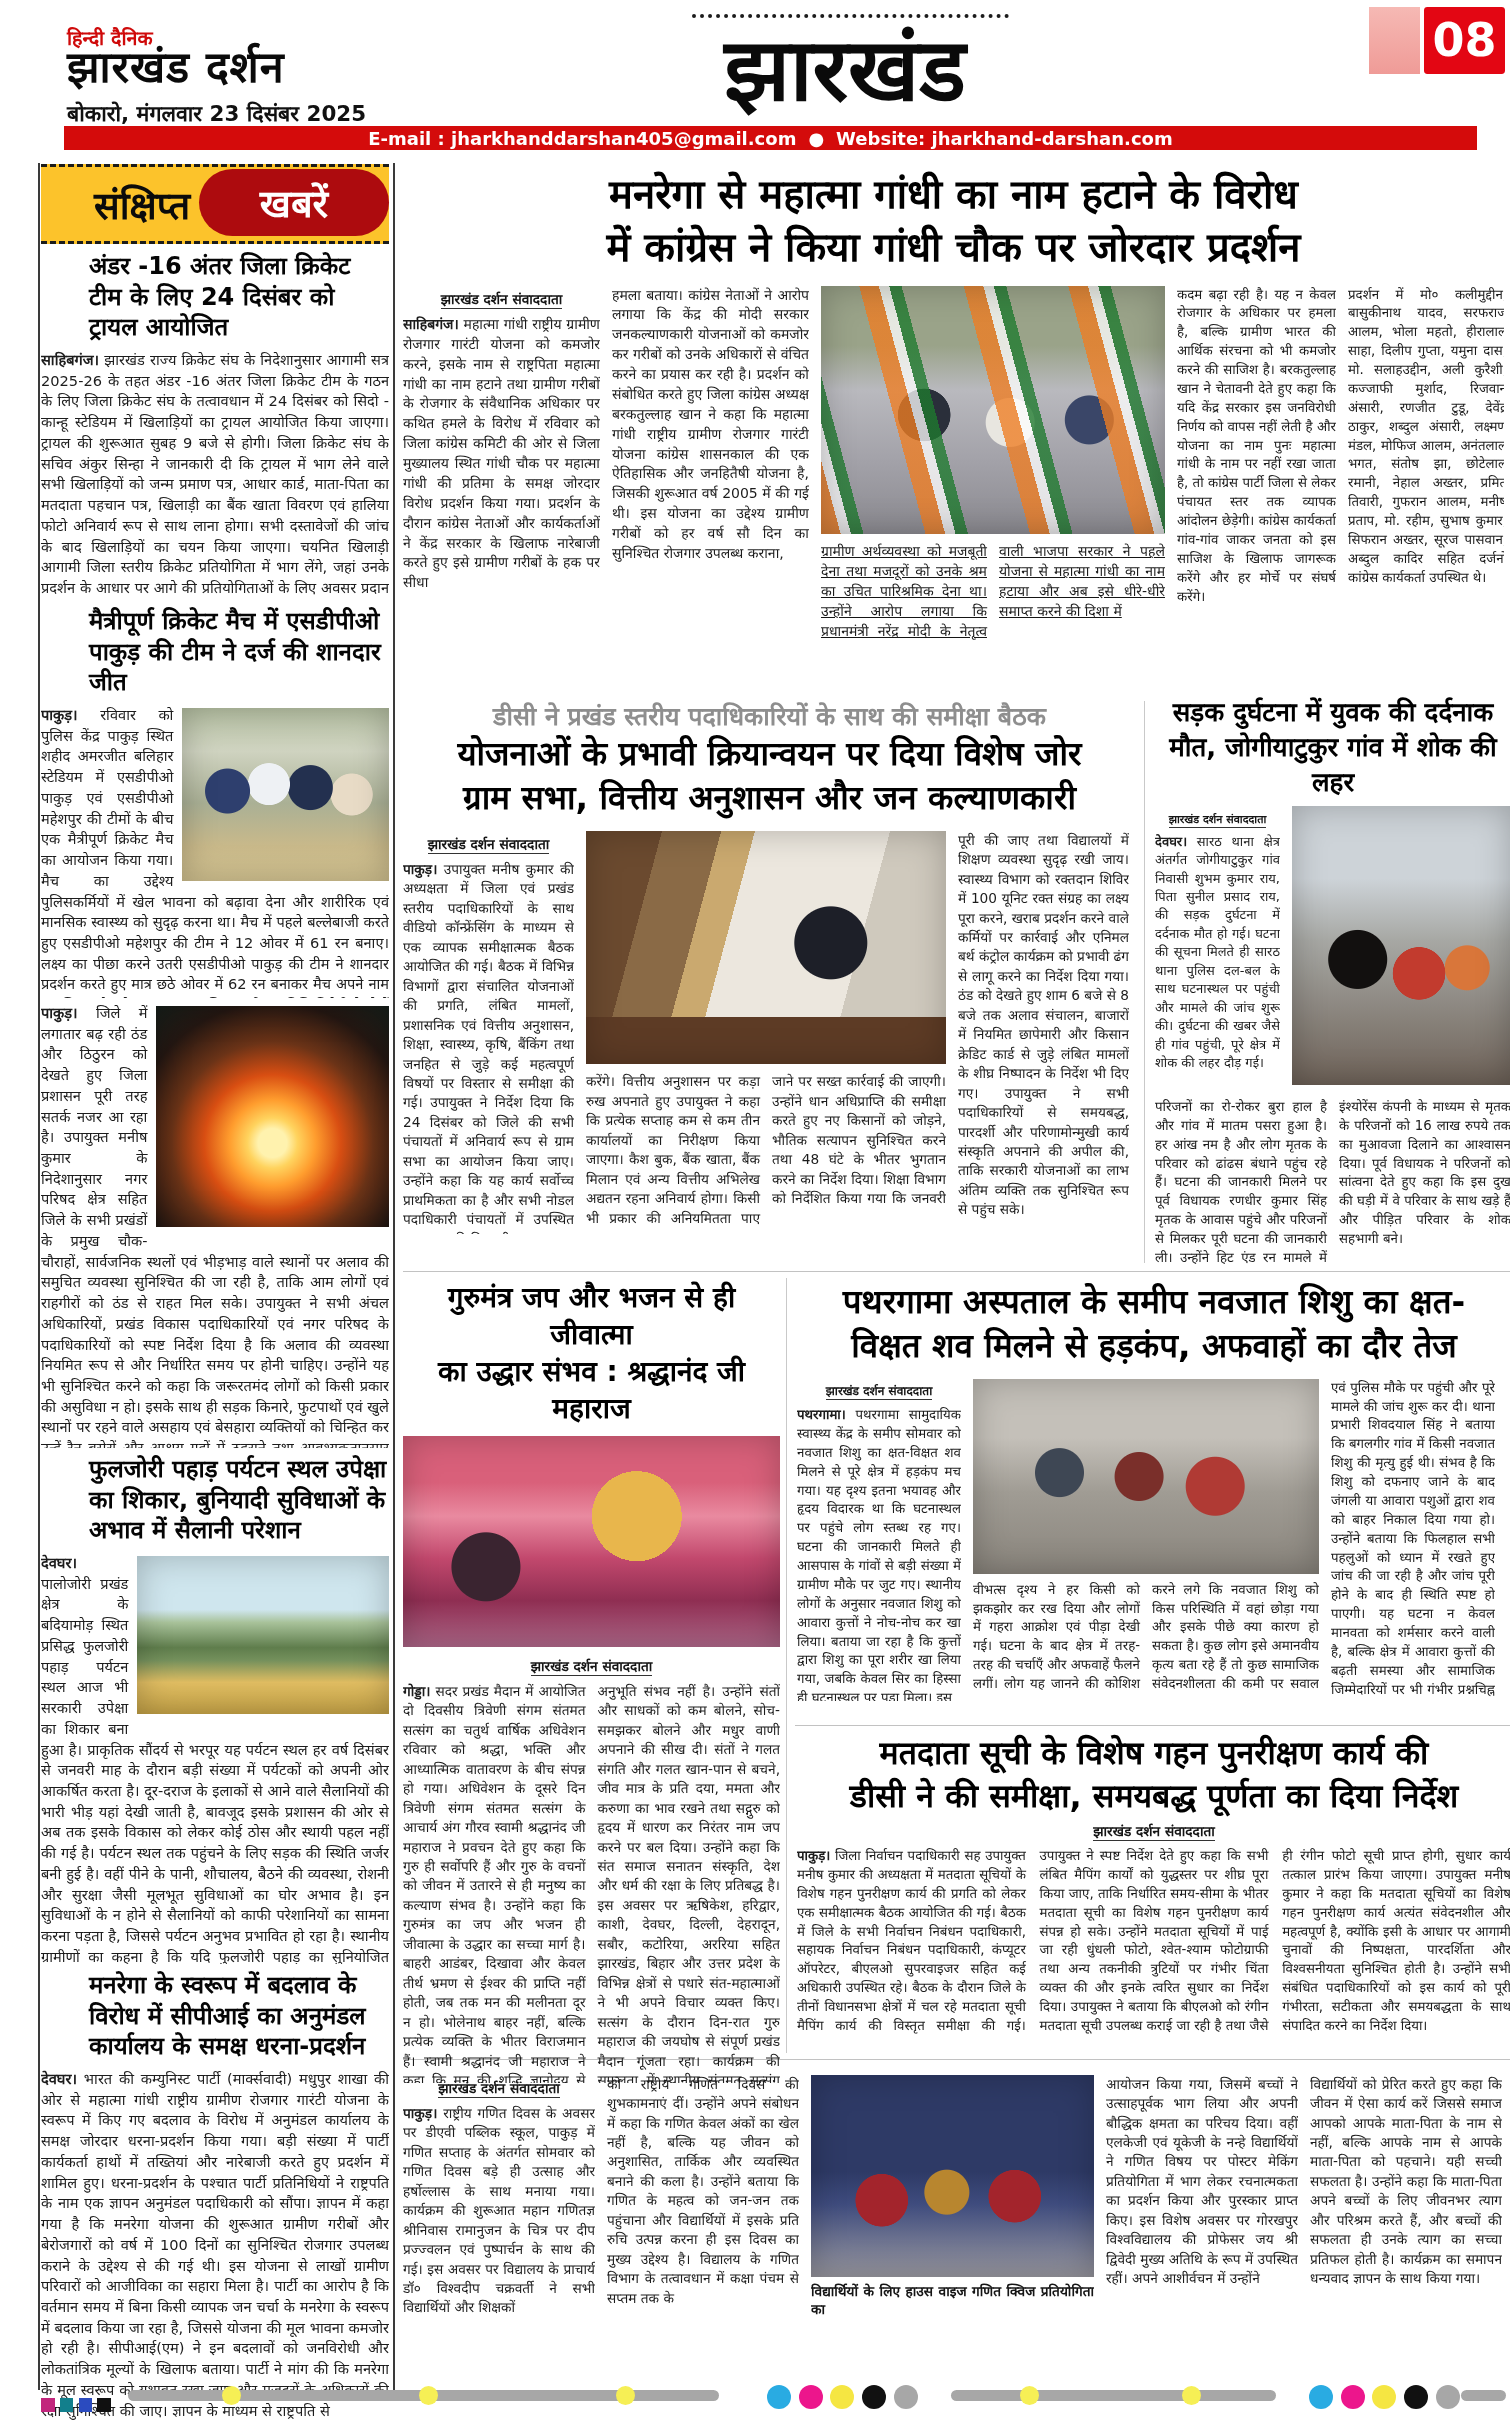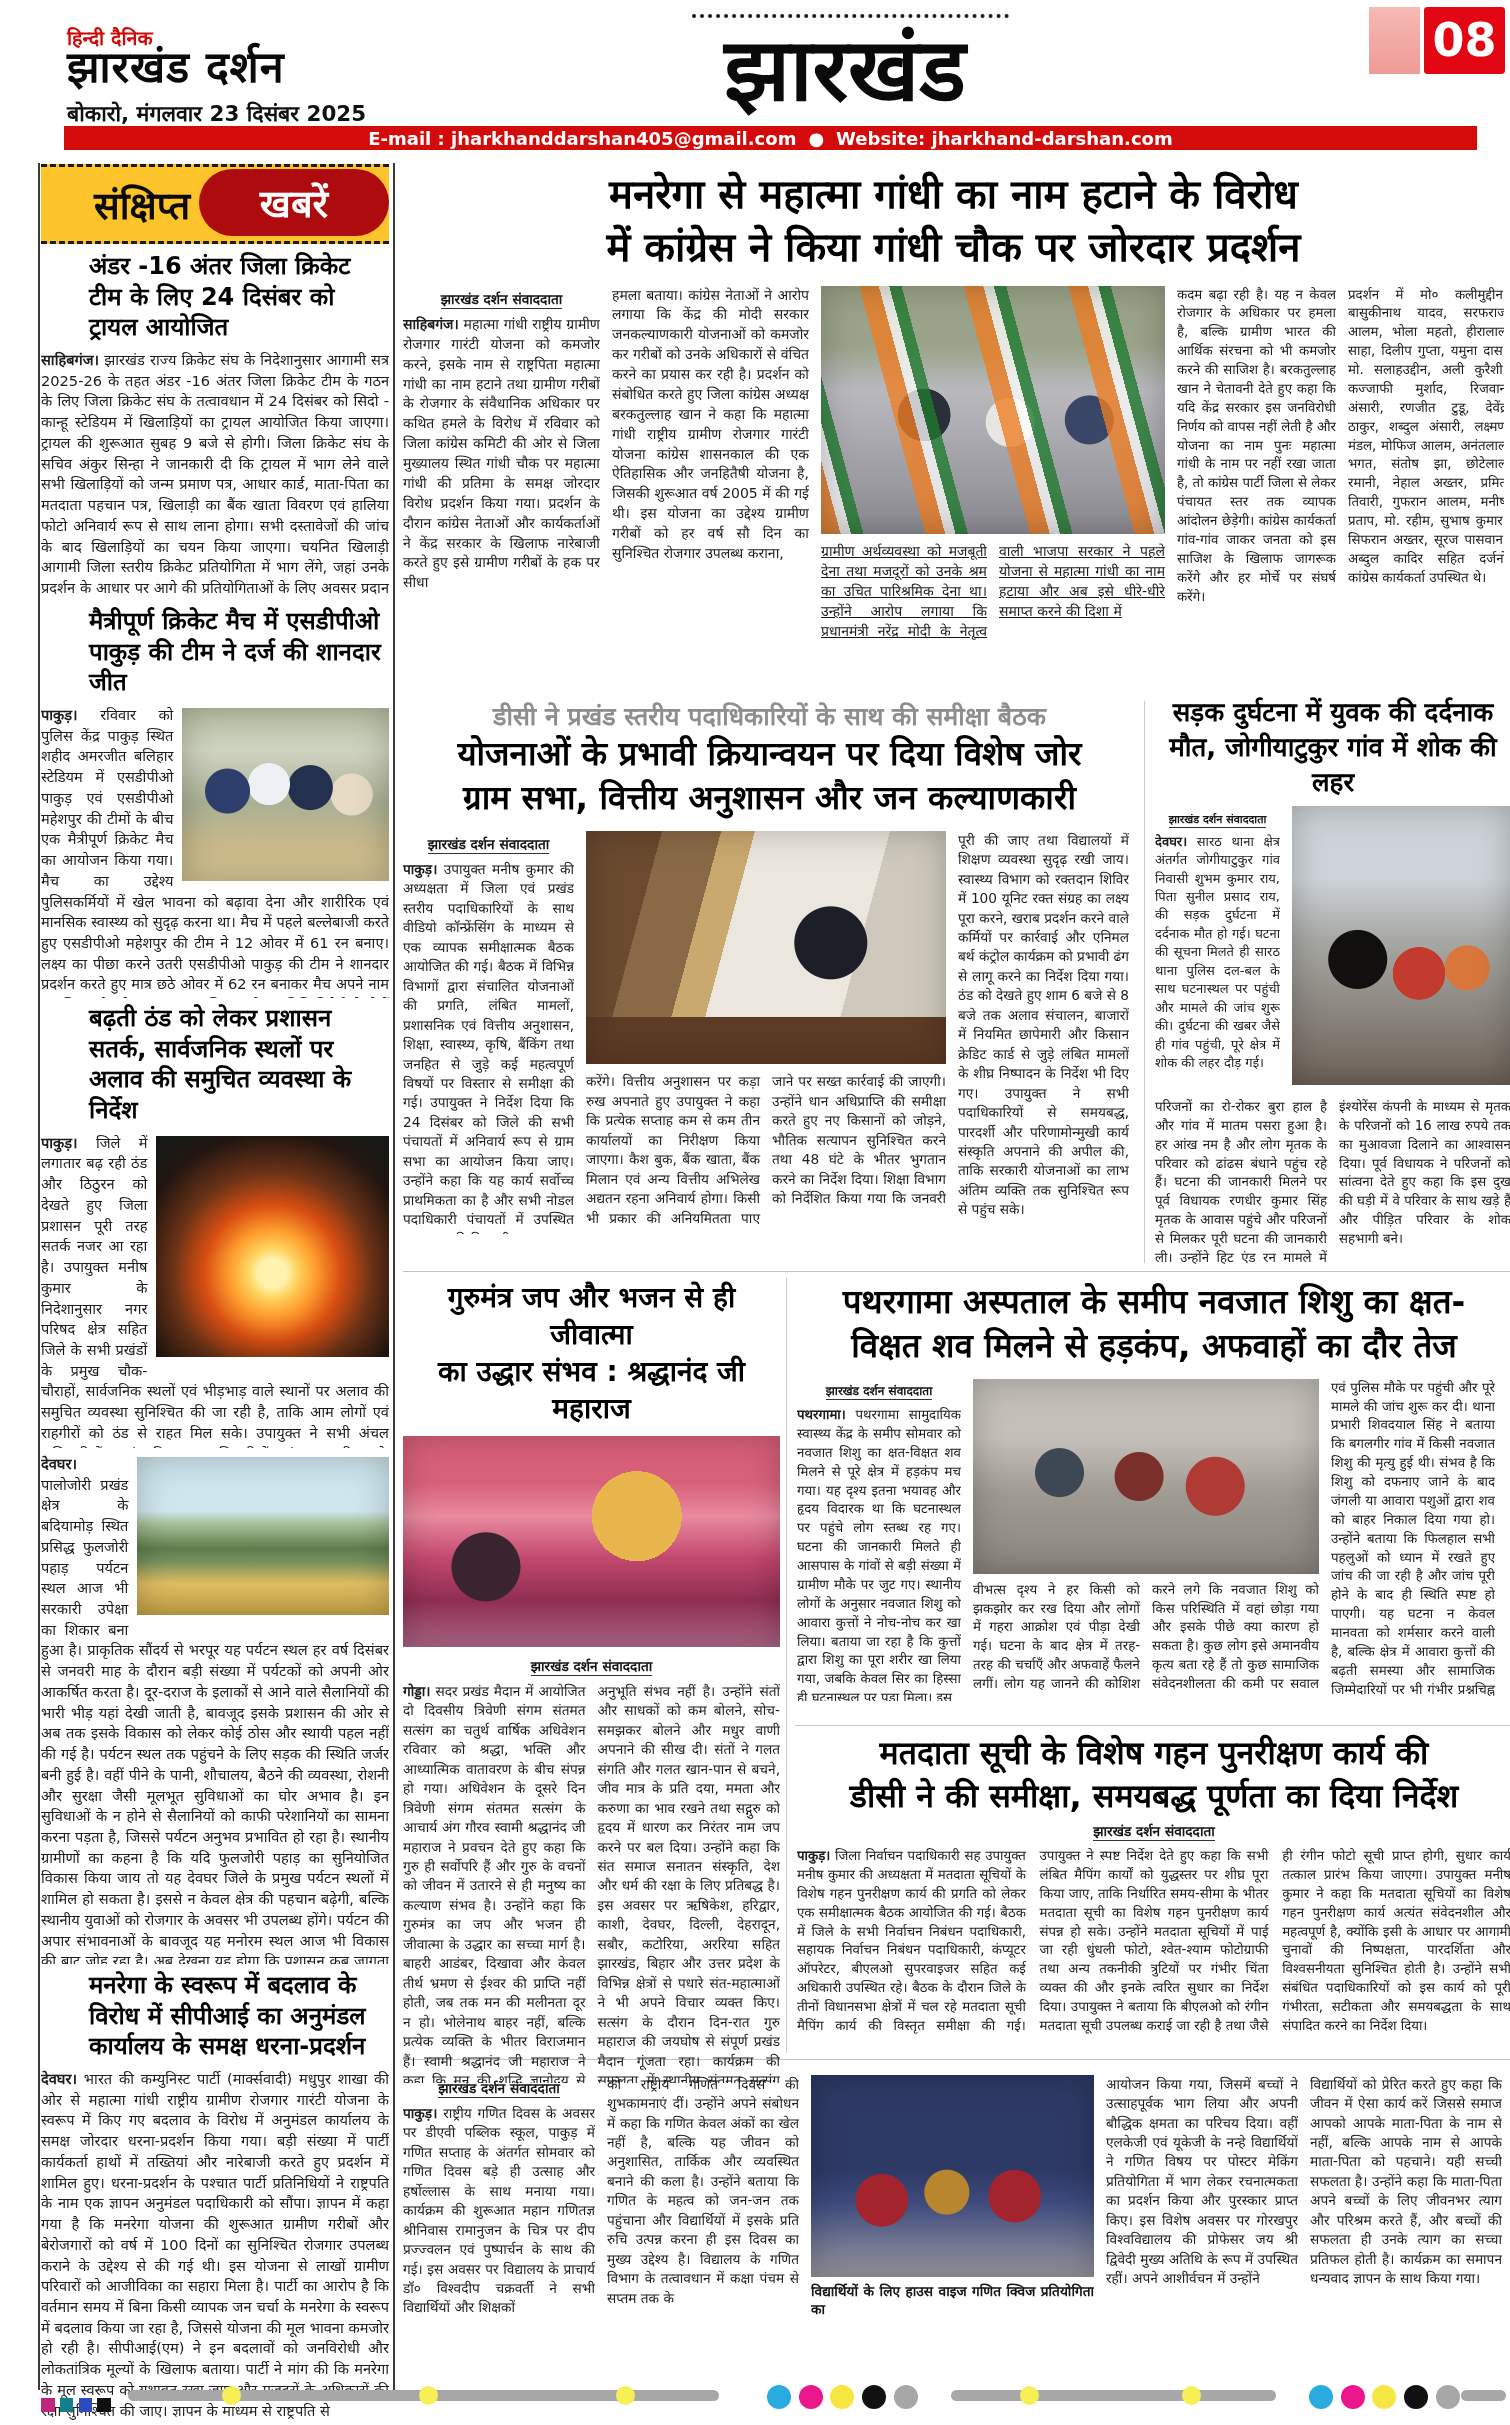--- a/index.html
+++ b/index.html
@@ -140,28 +140,28 @@
 
     <div class="rail-art" style="top:442px;height:392px;">
       <div class="rail-head">मैत्रीपूर्ण क्रिकेट मैच में एसडीपीओ पाकुड़ की टीम ने दर्ज की शानदार जीत</div>
       <div>
         <div class="ph ph-cricket" style="float:right;width:207px;height:173px;margin:3.4px 0 6.9px 8.6px;"></div>
         <div class="body-txt"><b>पाकुड़।</b> रविवार को पुलिस केंद्र पाकुड़ स्थित शहीद अमरजीत बलिहार स्टेडियम में एसडीपीओ पाकुड़ एवं एसडीपीओ महेशपुर की टीमों के बीच एक मैत्रीपूर्ण क्रिकेट मैच का आयोजन किया गया। मैच का उद्देश्य पुलिसकर्मियों में खेल भावना को बढ़ावा देना और शारीरिक एवं मानसिक स्वास्थ्य को सुदृढ़ करना था। मैच में पहले बल्लेबाजी करते हुए एसडीपीओ महेशपुर की टीम ने 12 ओवर में 61 रन बनाए। लक्ष्य का पीछा करने उतरी एसडीपीओ पाकुड़ की टीम ने शानदार प्रदर्शन करते हुए मात्र छठे ओवर में 62 रन बनाकर मैच अपने नाम कर लिया। मैच के समापन पर पुलिस अधीक्षक निधि द्विवेदी ने दोनों टीमों को कप प्रदान कर सम्मानित किया। उन्होंने खिलाड़ियों की सराहना करते हुए कहा कि खेलकूद से टीम भावना, अनुशासन और सकारात्मक ऊर्जा का विकास होता है। उन्होंने सभी पुलिस पदाधिकारियों और कर्मियों को नियमित रूप से खेल गतिविधियों में भाग लेने के लिए प्रोत्साहित किया।</div>
       </div>
     </div>
 
     <div class="rail-art" style="top:839px;height:445px;">
-      <div class="rail-head">बढ़ती ठंड को लेकर प्रशासन सतर्क, सार्वजनिक स्थलों पर अलाव की समुचित व्यवस्था के निर्देश</div>
       <div>
         <div class="ph ph-bonfire" style="float:right;width:233px;height:221px;margin:3.4px 0 6.9px 8.6px;"></div>
         <div class="body-txt"><b>पाकुड़।</b> जिले में लगातार बढ़ रही ठंड और ठिठुरन को देखते हुए जिला प्रशासन पूरी तरह सतर्क नजर आ रहा है। उपायुक्त मनीष कुमार के निदेशानुसार नगर परिषद क्षेत्र सहित जिले के सभी प्रखंडों के प्रमुख चौक-चौराहों, सार्वजनिक स्थलों एवं भीड़भाड़ वाले स्थानों पर अलाव की समुचित व्यवस्था सुनिश्चित की जा रही है, ताकि आम लोगों एवं राहगीरों को ठंड से राहत मिल सके। उपायुक्त ने सभी अंचल अधिकारियों, प्रखंड विकास पदाधिकारियों एवं नगर परिषद के पदाधिकारियों को स्पष्ट निर्देश दिया है कि अलाव की व्यवस्था नियमित रूप से और निर्धारित समय पर होनी चाहिए। उन्होंने यह भी सुनिश्चित करने को कहा कि जरूरतमंद लोगों को किसी प्रकार की असुविधा न हो। इसके साथ ही सड़क किनारे, फुटपाथों एवं खुले स्थानों पर रहने वाले असहाय एवं बेसहारा व्यक्तियों को चिन्हित कर उन्हें रैन बसेरों और आश्रय गृहों में ठहराने तथा आवश्यकतानुसार कंबल वितरण सुनिश्चित करने का निर्देश दिया गया है। उपायुक्त ने जिलेवासियों से अपील की है कि बढ़ती ठंड को देखते हुए स्वास्थ्य के प्रति सजग रहें, अनावश्यक रूप से घर से बाहर निकलने से बचें तथा बच्चों, बुजुर्गों और कमजोर वर्ग के लोगों का विशेष ध्यान रखें।</div>
       </div>
     </div>
 
     <div class="rail-art" style="top:1290px;height:510px;">
+      <div class="rail-head">फुलजोरी पहाड़ पर्यटन स्थल उपेक्षा का शिकार, बुनियादी सुविधाओं के अभाव में सैलानी परेशान</div>
       <div>
         <div class="ph ph-mountain" style="float:right;width:252px;height:158px;margin:3.4px 0 6.9px 8.6px;"></div>
         <div class="body-txt"><b>देवघर।</b> पालोजोरी प्रखंड क्षेत्र के बदियामोड़ स्थित प्रसिद्ध फुलजोरी पहाड़ पर्यटन स्थल आज भी सरकारी उपेक्षा का शिकार बना हुआ है। प्राकृतिक सौंदर्य से भरपूर यह पर्यटन स्थल हर वर्ष दिसंबर से जनवरी माह के दौरान बड़ी संख्या में पर्यटकों को अपनी ओर आकर्षित करता है। दूर-दराज के इलाकों से आने वाले सैलानियों की भारी भीड़ यहां देखी जाती है, बावजूद इसके प्रशासन की ओर से अब तक इसके विकास को लेकर कोई ठोस और स्थायी पहल नहीं की गई है। पर्यटन स्थल तक पहुंचने के लिए सड़क की स्थिति जर्जर बनी हुई है। वहीं पीने के पानी, शौचालय, बैठने की व्यवस्था, रोशनी और सुरक्षा जैसी मूलभूत सुविधाओं का घोर अभाव है। इन सुविधाओं के न होने से सैलानियों को काफी परेशानियों का सामना करना पड़ता है, जिससे पर्यटन अनुभव प्रभावित हो रहा है। स्थानीय ग्रामीणों का कहना है कि यदि फुलजोरी पहाड़ का सुनियोजित विकास किया जाय तो यह देवघर जिले के प्रमुख पर्यटन स्थलों में शामिल हो सकता है। इससे न केवल क्षेत्र की पहचान बढ़ेगी, बल्कि स्थानीय युवाओं को रोजगार के अवसर भी उपलब्ध होंगे। पर्यटन की अपार संभावनाओं के बावजूद यह मनोरम स्थल आज भी विकास की बाट जोह रहा है। अब देखना यह होगा कि प्रशासन कब जागता है और कब फुलजोरी पहाड़ को उसका वास्तविक स्थान मिल पाता है।</div>
       </div>
     </div>
 
     <div class="rail-art" style="top:1806px;height:456px;">
       <div class="rail-head">मनरेगा के स्वरूप में बदलाव के विरोध में सीपीआई का अनुमंडल कार्यालय के समक्ष धरना-प्रदर्शन</div>
       <div class="body-txt"><b>देवघर।</b> भारत की कम्युनिस्ट पार्टी (मार्क्सवादी) मधुपुर शाखा की ओर से महात्मा गांधी राष्ट्रीय ग्रामीण रोजगार गारंटी योजना के स्वरूप में किए गए बदलाव के विरोध में अनुमंडल कार्यालय के समक्ष जोरदार धरना-प्रदर्शन किया गया। बड़ी संख्या में पार्टी कार्यकर्ता हाथों में तख्तियां और नारेबाजी करते हुए प्रदर्शन में शामिल हुए। धरना-प्रदर्शन के पश्चात पार्टी प्रतिनिधियों ने राष्ट्रपति के नाम एक ज्ञापन अनुमंडल पदाधिकारी को सौंपा। ज्ञापन में कहा गया है कि मनरेगा योजना की शुरूआत ग्रामीण गरीबों और बेरोजगारों को वर्ष में 100 दिनों का सुनिश्चित रोजगार उपलब्ध कराने के उद्देश्य से की गई थी। इस योजना से लाखों ग्रामीण परिवारों को आजीविका का सहारा मिला है। पार्टी का आरोप है कि वर्तमान समय में बिना किसी व्यापक जन चर्चा के मनरेगा के स्वरूप में बदलाव किया जा रहा है, जिससे योजना की मूल भावना कमजोर हो रही है। सीपीआई(एम) ने इन बदलावों को जनविरोधी और लोकतांत्रिक मूल्यों के खिलाफ बताया। पार्टी ने मांग की कि मनरेगा के मूल स्वरूप को यथावत रखा जाए और मजदूरों के अधिकारों की रक्षा सुनिश्चित की जाए। ज्ञापन के माध्यम से राष्ट्रपति से</div>
     </div>

